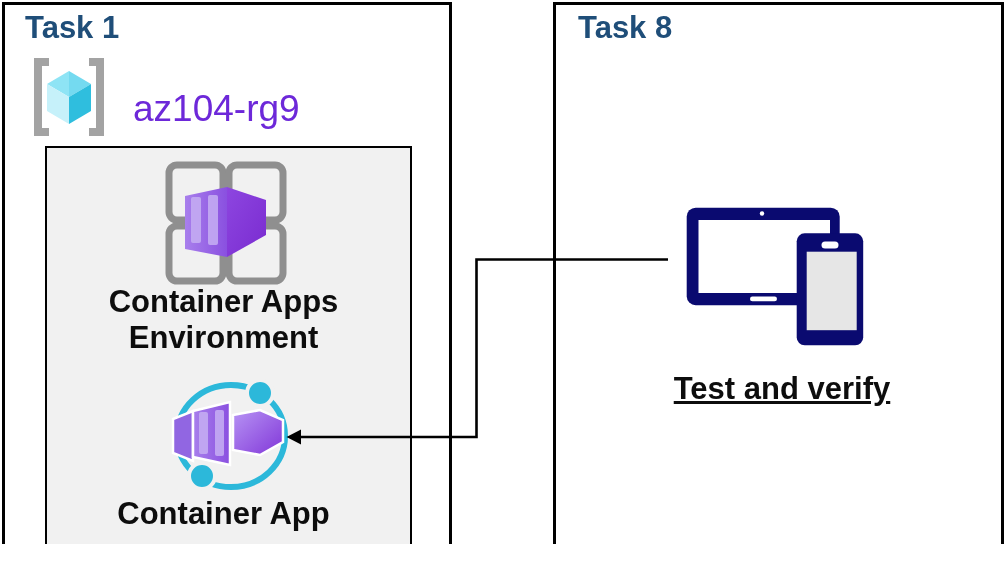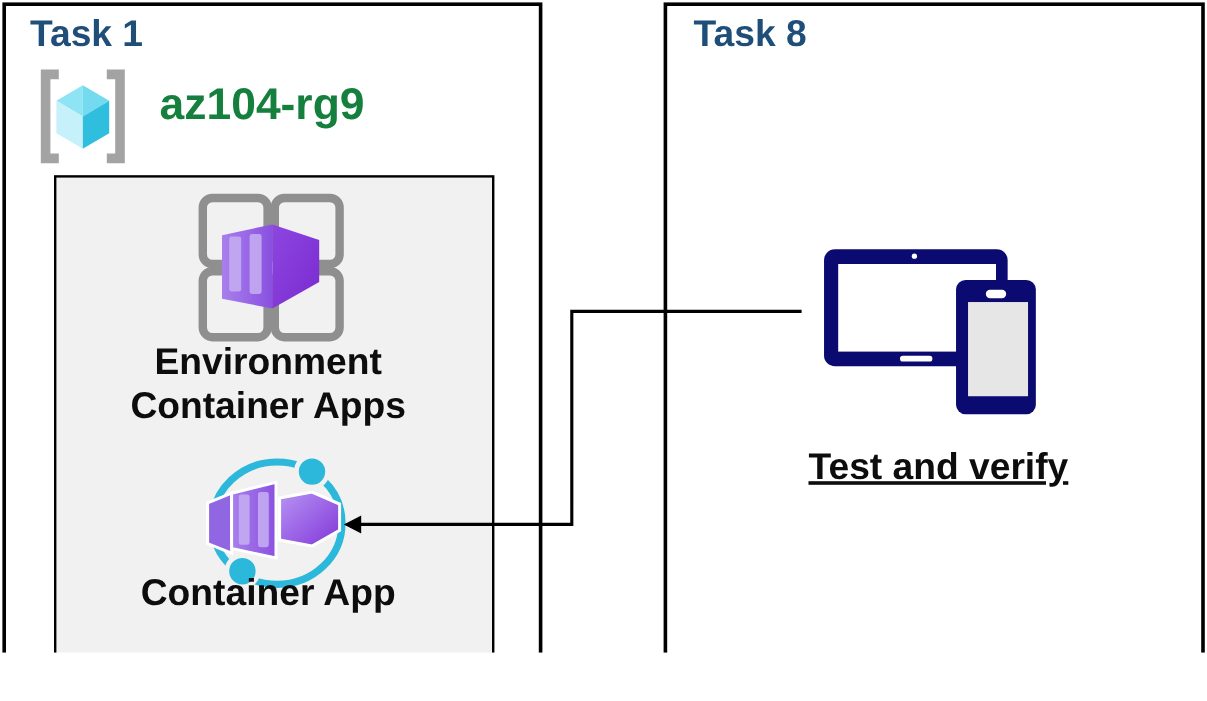--- a/index.html
+++ b/index.html
@@ -19,29 +19,29 @@
     letter-spacing:0px;white-space:nowrap;
   }
   #task1-title{left:25px;top:10px;}
   #task2-title{left:578px;top:10px;}
   .inner-box{
     position:absolute;box-sizing:border-box;
     background:#f1f1f1;border:2.5px solid #000;
   }
   #task1-inner{left:40px;top:141px;width:367px;height:416px;}
   .rg-name{
-    position:absolute;left:133px;top:66px;font-size:37px;font-weight:700;color:#15803d;
+    position:absolute;left:133px;top:88px;font-size:37px;font-weight:400;color:#6d28d9;
     white-space:nowrap;
   }
   .node-label{
     position:absolute;font-weight:700;color:#0d0d0d;text-align:center;
     font-size:31px;line-height:36px;white-space:nowrap;
   }
   #env-label{left:40px;top:284px;width:367px;}
-  #app-label{left:40px;top:476px;width:367px;}
+  #app-label{left:40px;top:496px;width:367px;}
   #verify-label{left:599px;top:371px;width:366px;text-decoration:underline;}
   .icon-abs{position:absolute;}
   #rg-icon{left:26px;top:54px;}
   #env-icon{left:163px;top:159px;}
   #app-icon{left:170px;top:379px;}
   #device-plate{
     position:absolute;left:668px;top:170px;width:229px;height:180px;background:#ffffff;
   }
   #connector-overlay{
     position:absolute;left:0;top:0;width:1006px;height:584px;
@@ -90,22 +90,22 @@
       <rect x="6" y="67" width="54" height="55" rx="8"></rect>
       <rect x="66" y="67" width="54" height="55" rx="8"></rect>
     </g>
     <polygon points="22,37 64,28 64,98 22,90" fill="url(#envFront)"></polygon>
     <polygon points="64,28 103,41 103,76 64,98" fill="url(#envSide)"></polygon>
     <rect x="28" y="38" width="10" height="46" rx="2" fill="#c3abf2" opacity="0.9"></rect>
     <rect x="45" y="36" width="10" height="50" rx="2" fill="#c3abf2" opacity="0.9"></rect>
   </svg>
 
   <div class="node-label" id="env-label">
+    <div>Container Apps</div>
     <div>Environment</div>
-    <div>Container Apps</div>
   </div>
 
   <svg class="icon-abs" id="app-icon" width="122" height="118" viewBox="0 0 122 118">
     <defs>
       <linearGradient id="appFront" x1="0" y1="0" x2="1" y2="0">
         <stop offset="0" stop-color="#a87fec"></stop>
           <stop offset="1" stop-color="#8a50e0"></stop>
       </linearGradient>
       <linearGradient id="appCube" x1="0" y1="0" x2="1" y2="1">
         <stop offset="0" stop-color="#b794f4"></stop>

